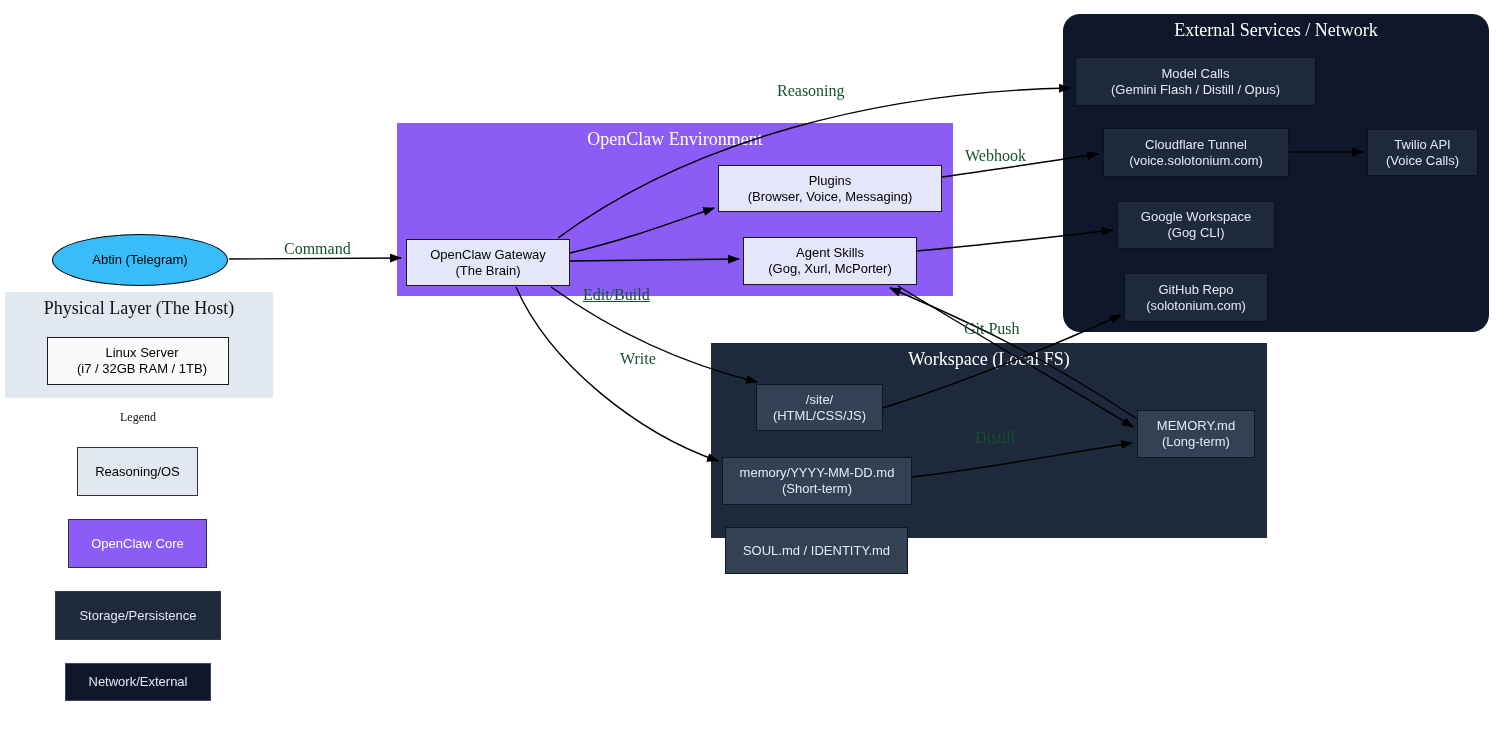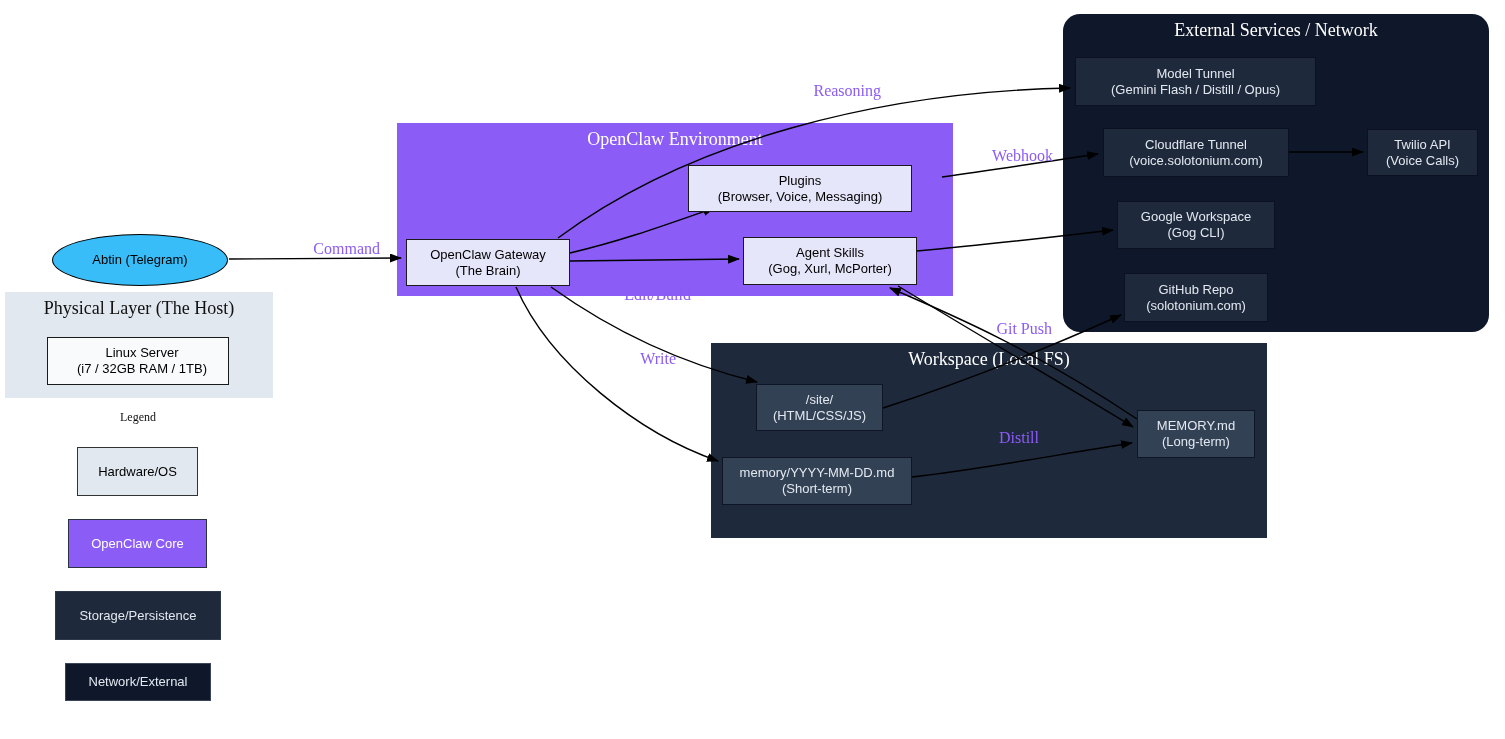--- a/index.html
+++ b/index.html
@@ -37,21 +37,21 @@
   .n-white{background:#F8FAFC;border:1px solid #1a1a1a;color:#000000;}
   .n-ellipse{background:#38BDF8;border:1.5px solid #000000;color:#000000;border-radius:50%;}
   .n-purple{background:#8B5CF6;border:1px solid #2b3240;color:#ffffff;}
   .n-storage{background:#1E293B;border:1px solid #2e3a4c;color:#E2E8F0;}
   .n-network{background:#0F172A;border:1px solid #3c465a;color:#E2E8F0;}
   .n-hw{background:#E2E8F0;border:1px solid #333333;color:#000000;}
 
   .edge-label{
     position:absolute;z-index:4;
     font-family:"Liberation Serif","DejaVu Serif",serif;
-    font-size:16px;color:#8b5cf6;text-align:right;
+    font-size:16px;color:#14532d;text-align:left;
   }
   .legend-title{
     position:absolute;z-index:2;
     font-family:"Liberation Serif","DejaVu Serif",serif;
     font-size:12px;color:#111111;text-align:center;
   }
   svg.edges{position:absolute;left:0;top:0;z-index:2;}
   svg.edges path, svg.edges line{fill:none;stroke:#000000;stroke-width:1.4px;}
 </style>
 </head>
@@ -103,32 +103,32 @@
   <div class="node n-white" style="left:47px;top:337px;width:182px;height:48px;padding-left:8px;">
     <span>Linux Server</span>
     <span>(i7 / 32GB RAM / 1TB)</span>
   </div>
 
   <div class="node n-light" style="left:406px;top:239px;width:164px;height:47px;">
     <span>OpenClaw Gateway</span>
     <span>(The Brain)</span>
   </div>
 
-  <div class="node n-light" style="left:688px;top:165px;width:224px;height:47px;">
+  <div class="node n-light" style="left:718px;top:165px;width:224px;height:47px;">
     <span>Plugins</span>
     <span>(Browser, Voice, Messaging)</span>
   </div>
 
   <div class="node n-light" style="left:743px;top:237px;width:174px;height:48px;">
     <span>Agent Skills</span>
     <span>(Gog, Xurl, McPorter)</span>
   </div>
 
   <div class="node n-dark-navy" style="left:1075px;top:57px;width:241px;height:49px;">
-    <span>Model Tunnel</span>
+    <span>Model Calls</span>
     <span>(Gemini Flash / Distill / Opus)</span>
   </div>
 
   <div class="node n-dark-navy" style="left:1103px;top:128px;width:186px;height:49px;">
     <span>Cloudflare Tunnel</span>
     <span>(voice.solotonium.com)</span>
   </div>
 
   <div class="node n-dark-navy" style="left:1367px;top:129px;width:111px;height:47px;">
     <span>Twilio API</span>
@@ -148,42 +148,45 @@
   <div class="node n-dark-slate" style="left:756px;top:384px;width:127px;height:47px;">
     <span>/site/</span>
     <span>(HTML/CSS/JS)</span>
   </div>
 
   <div class="node n-dark-slate" style="left:722px;top:457px;width:190px;height:48px;">
     <span>memory/YYYY-MM-DD.md</span>
     <span>(Short-term)</span>
   </div>
 
+  <div class="node n-dark-slate" style="left:725px;top:527px;width:183px;height:47px;">
+    <span>SOUL.md / IDENTITY.md</span>
+  </div>
 
   <div class="node n-dark-slate" style="left:1137px;top:410px;width:118px;height:48px;">
     <span>MEMORY.md</span>
     <span>(Long-term)</span>
   </div>
 
   <div class="legend-title" style="left:58px;top:410px;width:160px;">Legend</div>
 
   <div class="node n-hw" style="left:77px;top:447px;width:121px;height:49px;">
-    <span>Hardware/OS</span>
+    <span>Reasoning/OS</span>
   </div>
   <div class="node n-purple" style="left:68px;top:519px;width:139px;height:49px;">
     <span>OpenClaw Core</span>
   </div>
   <div class="node n-storage" style="left:55px;top:591px;width:166px;height:49px;">
     <span>Storage/Persistence</span>
   </div>
   <div class="node n-network" style="left:65px;top:663px;width:146px;height:38px;">
     <span>Network/External</span>
   </div>
 
   <div class="edge-label" style="left:284px;top:240px;width:96px;">Command</div>
   <div class="edge-label" style="left:777px;top:82px;width:104px;">Reasoning</div>
   <div class="edge-label" style="left:965px;top:147px;width:88px;">Webhook</div>
-  <div class="edge-label" style="left:597px;top:286px;width:94px;">Edit/Build</div>
+  <div class="edge-label" style="left:583px;top:286px;width:94px;text-decoration:underline;">Edit/Build</div>
   <div class="edge-label" style="left:620px;top:350px;width:56px;">Write</div>
   <div class="edge-label" style="left:964px;top:320px;width:88px;">Git Push</div>
   <div class="edge-label" style="left:975px;top:429px;width:64px;">Distill</div>
 
 </div>
 
 </body></html>

